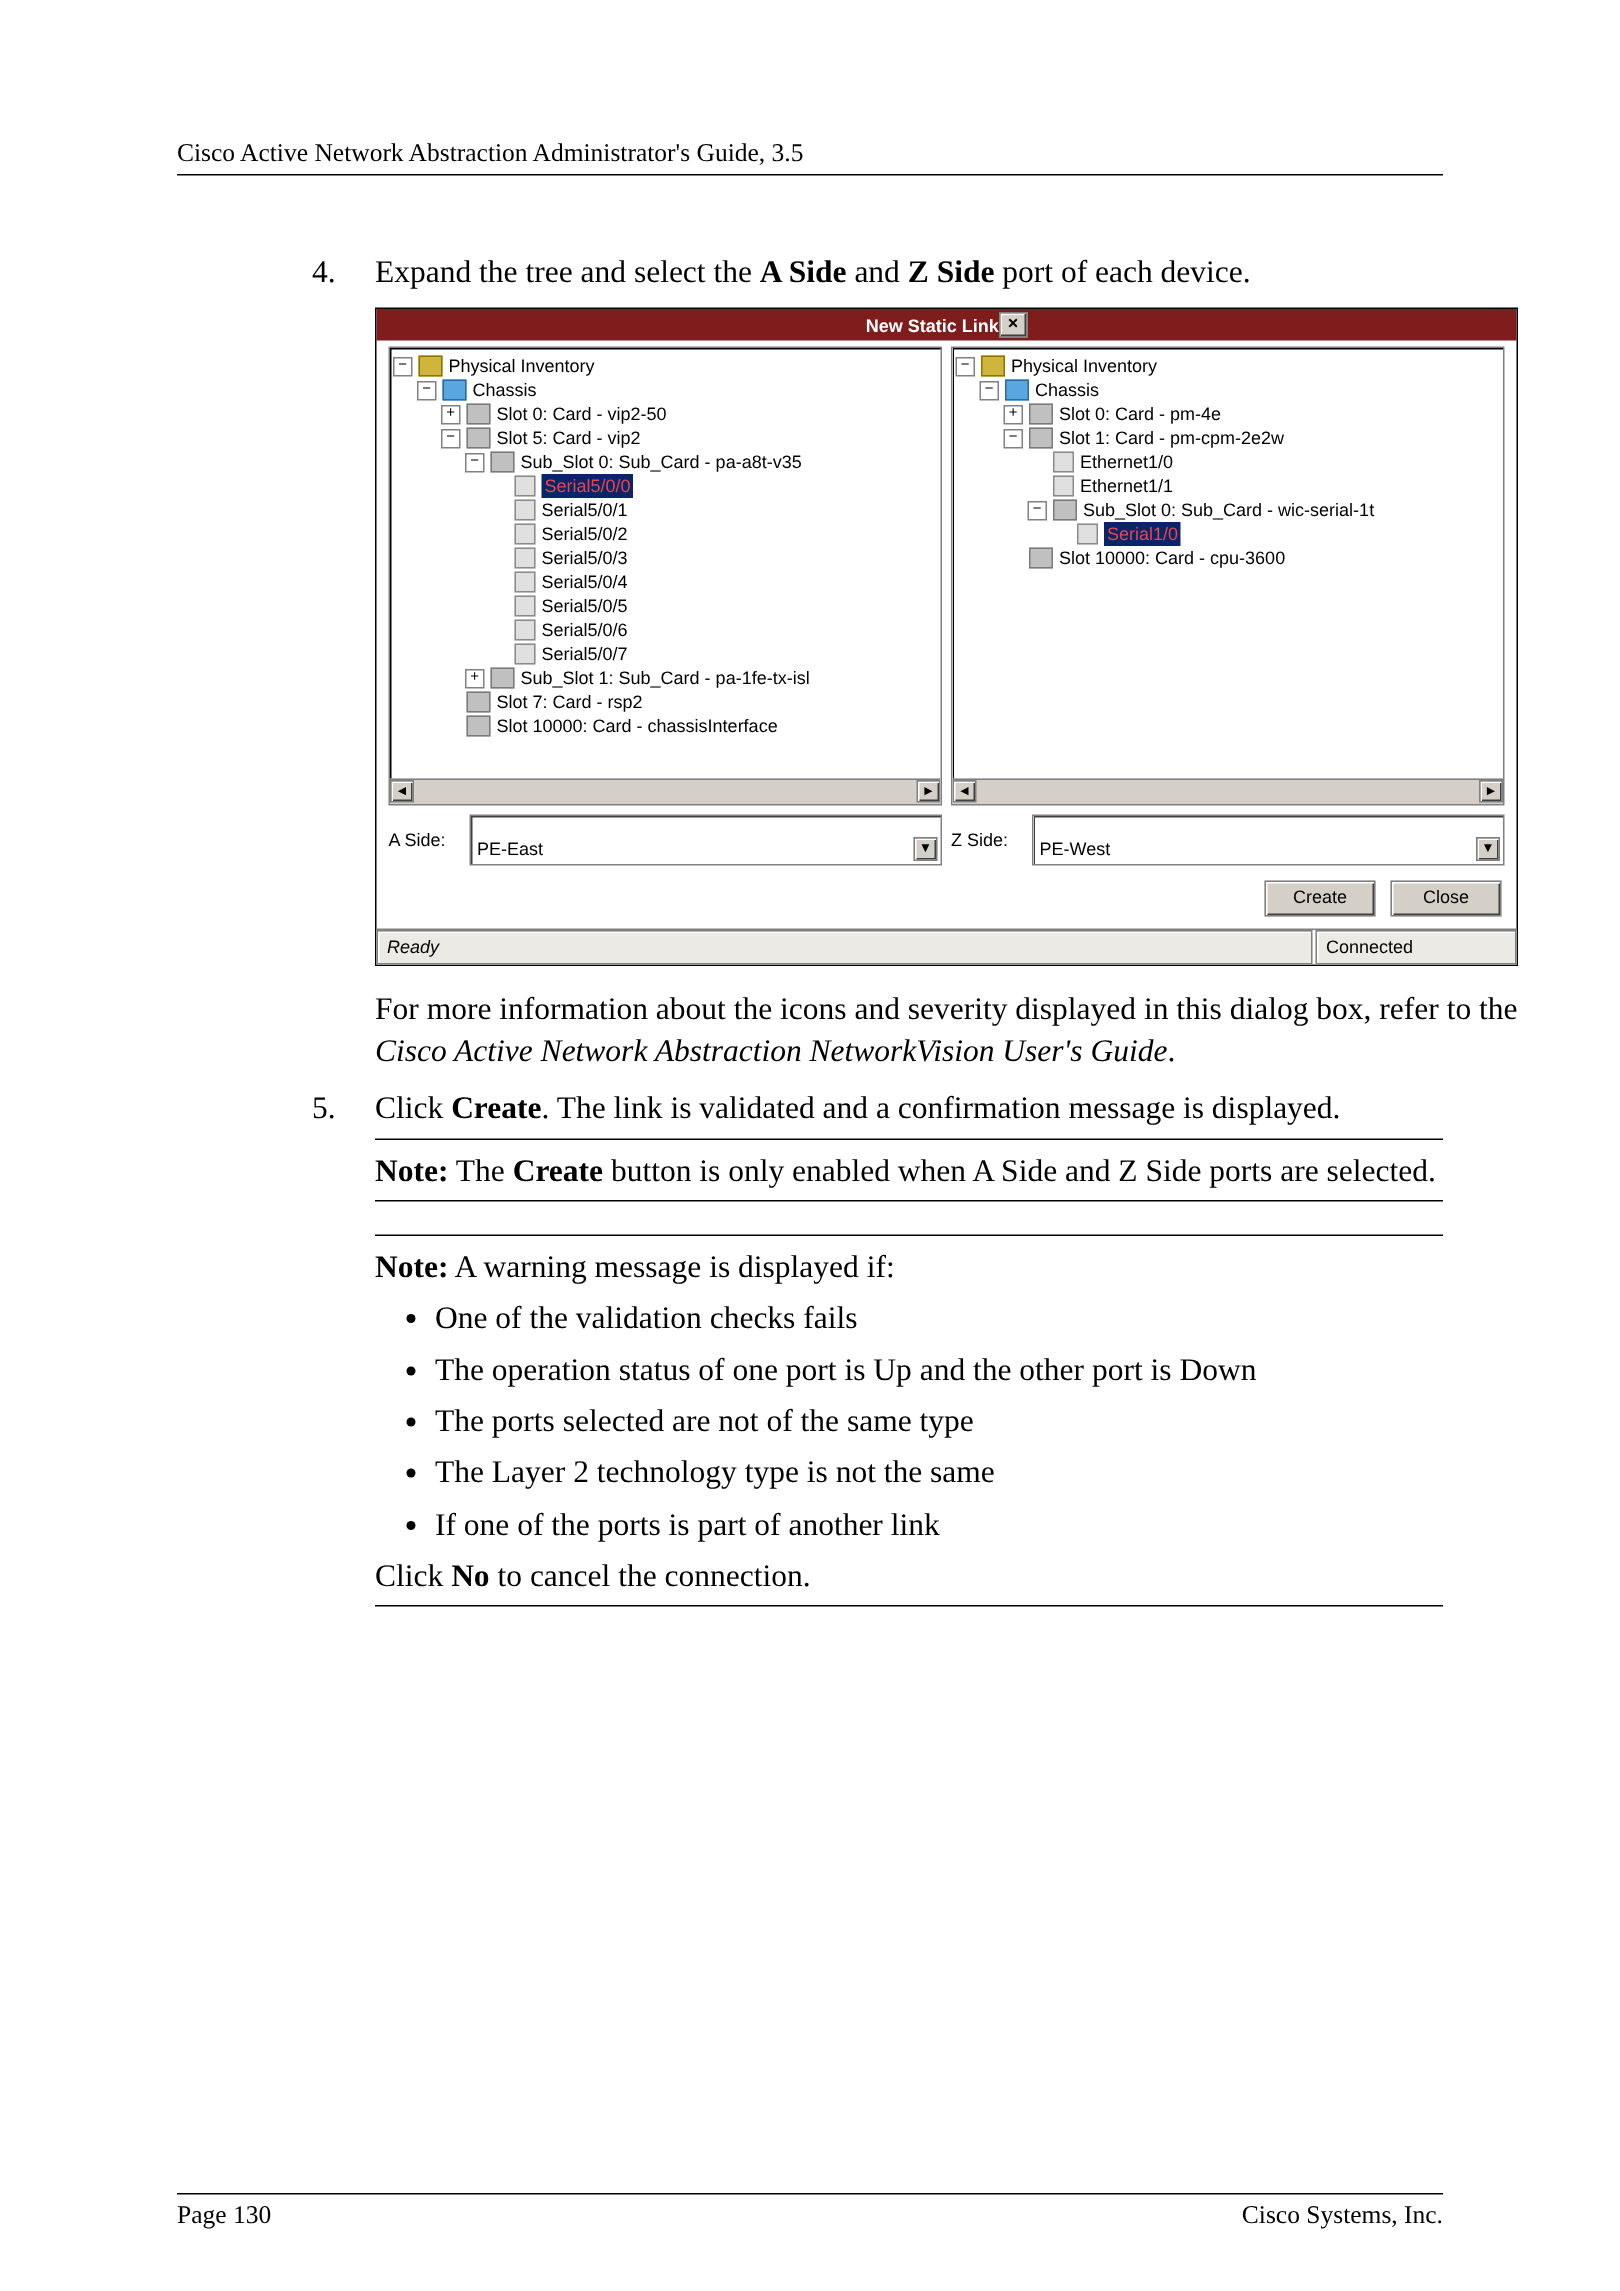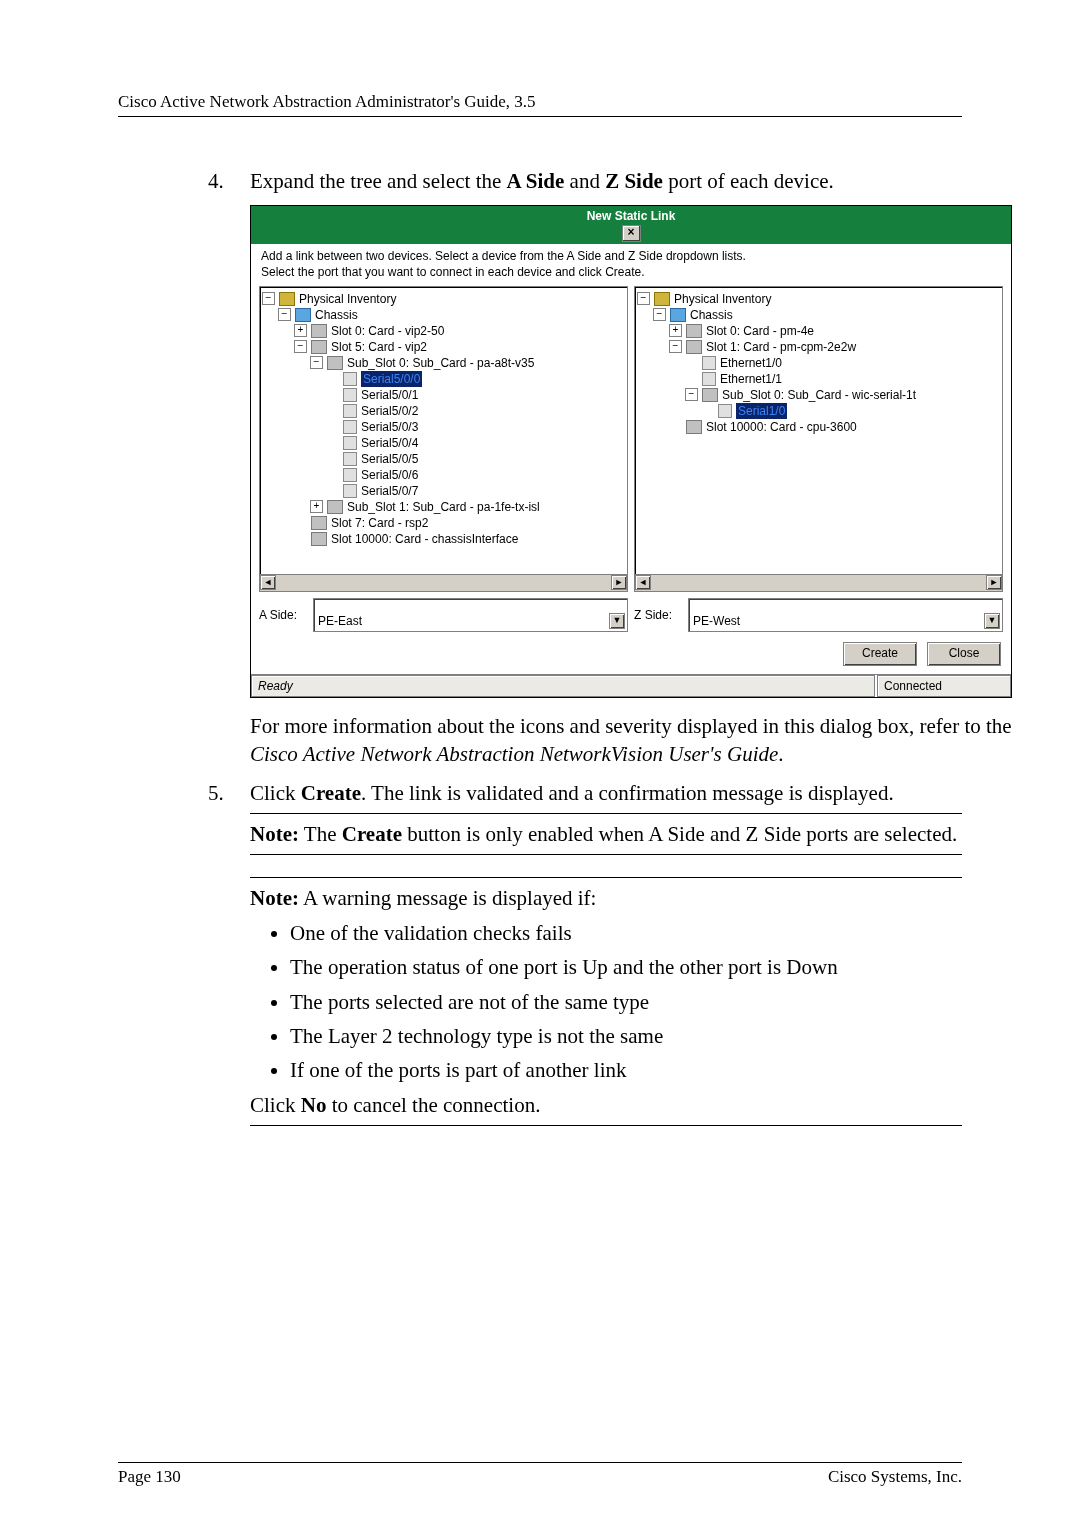--- a/index.html
+++ b/index.html
@@ -66,29 +66,28 @@
   .shot {
     width: 760px;
     margin: 10px 0 14px 0;
     border: 1px solid #000;
     background: #fff;
     font-family: Tahoma, Arial, sans-serif;
     font-size: 12px;
     color: #000;
   }
   .titlebar {
-    background: #15803d;
+    background: #7f1d1d;
     color: #fff;
     display: flex;
     align-items: center;
     justify-content: center;
     padding: 2px 4px;
     font-weight: bold;
     font-size: 12px;
-    flex-direction: column;
   }
   .closebtn {
     width: 17px; height: 15px;
     background: #d4d0c8;
     border: 1px solid #808080;
     box-shadow: inset -1px -1px 0 #404040, inset 1px 1px 0 #fff;
     color: #000;
     font-family: Arial, sans-serif;
     font-size: 12px;
     line-height: 13px;
@@ -137,21 +136,21 @@
     width: 16px; height: 14px;
     margin-right: 4px;
     display: inline-block;
   }
   .ic-device { background: #cfb53b; border: 1px solid #8b7500; box-sizing: border-box; }
   .ic-chassis { background: #5aa6e0; border: 1px solid #2a6aa0; box-sizing: border-box; }
   .ic-card { background: #c0c0c0; border: 1px solid #7a7a7a; box-sizing: border-box; }
   .ic-port { background: #e0e0e0; border: 1px solid #8a8a8a; box-sizing: border-box; width: 14px; }
   .sel {
     background: #0a246a;
-    color: #3b82f6;
+    color: #ef4444;
     padding: 0 2px;
   }
   .hscroll {
     position: absolute;
     bottom: 0; left: 0; right: 0;
     height: 16px;
     background: #d4d0c8;
     border-top: 1px solid #808080;
     display: flex;
     justify-content: space-between;
@@ -247,24 +246,20 @@
         <div class="body">
           <div>
             <span>Expand the tree and select the </span><span class="bold">A Side</span><span> and </span><span class="bold">Z Side</span><span> port of each device.</span>
           </div>
 
           <div class="shot">
             <div class="titlebar">
               <span>New Static Link</span>
               <span class="closebtn">×</span>
             </div>
-            <div class="instr">
-              <div>Add a link between two devices. Select a device from the A Side and Z Side dropdown lists.</div>
-              <div>Select the port that you want to connect in each device and click Create.</div>
-            </div>
 
             <div class="panes">
 
               <div class="pane">
                 <div class="tree">
                   <div class="tn">
                       <span class="pad" style="width:0"></span>
                       <span class="expander">−</span>
                       <span class="ic ic-device"></span>
                       <span>Physical Inventory</span>

